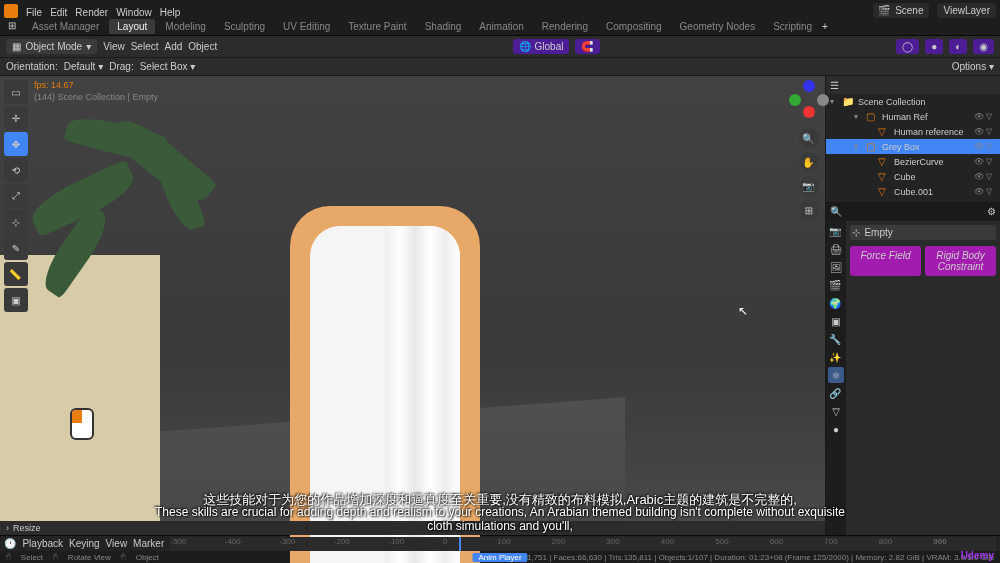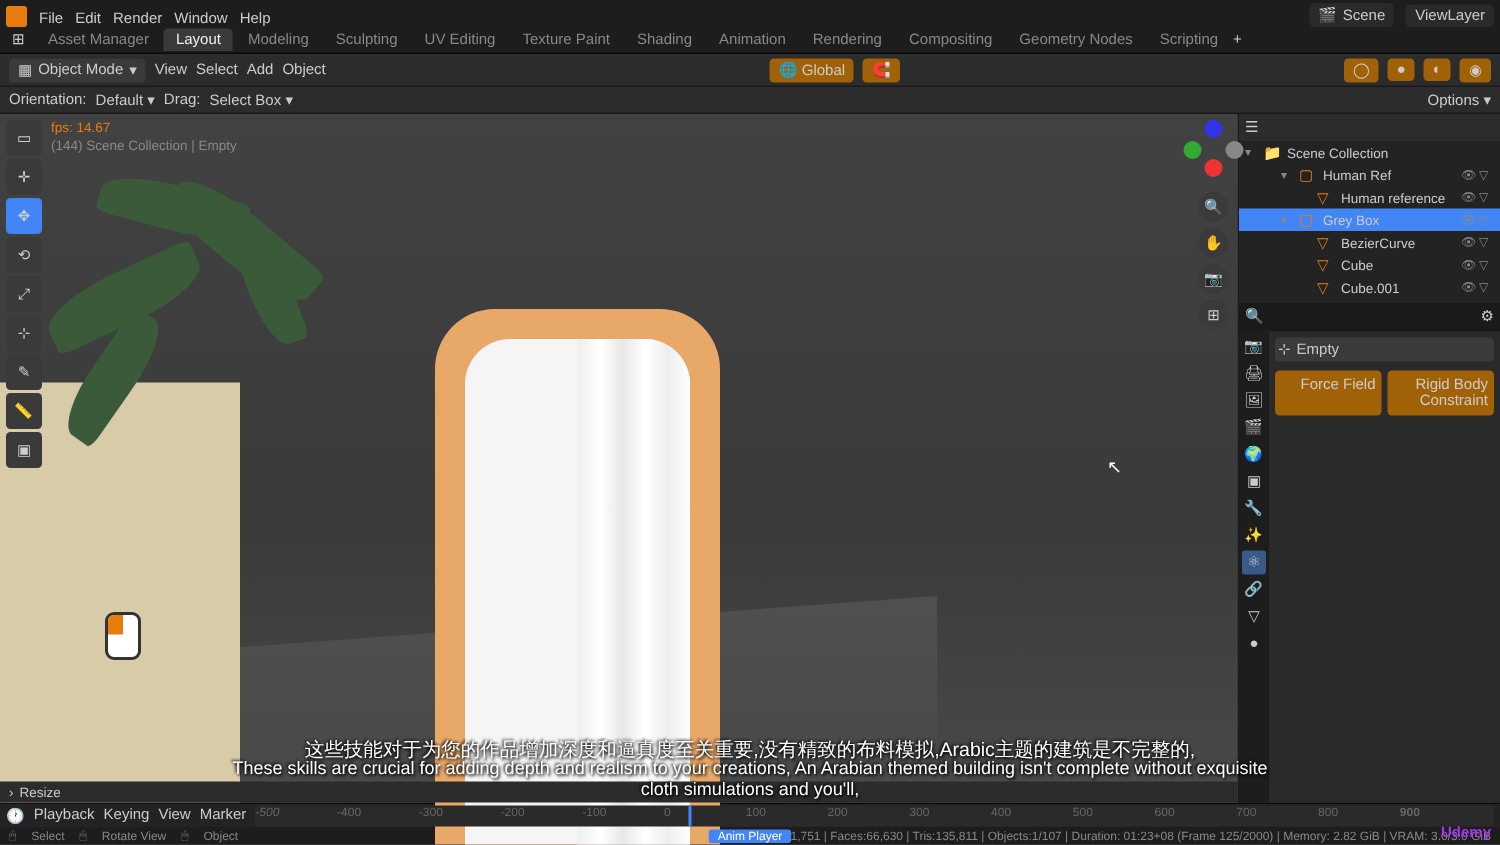--- a/index.html
+++ b/index.html
@@ -16,21 +16,21 @@
 .workspacebar { height: 18px; background: #1d1d1d; display: flex; align-items: center; padding: 0 8px; gap: 2px; border-bottom: 1px solid #0a0a0a; }
 .workspacebar .tab { padding: 2px 8px; color: #888; cursor: pointer; border-radius: 3px 3px 0 0; }
 .workspacebar .tab.active { background: #3a3a3a; color: #eee; }
 .workspacebar .icon-btn { width: 14px; height: 14px; display: inline-block; }
 
 
 .header-toolbar { height: 22px; background: #2c2c2c; display: flex; align-items: center; padding: 0 6px; gap: 6px; border-bottom: 1px solid #1a1a1a; }
 .header-toolbar .mode-sel { background: #3a3a3a; padding: 2px 6px; border-radius: 3px; display: flex; align-items: center; gap: 4px; }
 .header-toolbar .label { color: #ccc; }
 .header-toolbar .spacer { flex: 1; }
-.header-toolbar .btn { background: #a16207; padding: 2px 6px; border-radius: 3px; cursor: pointer; text-align: center; }
+.header-toolbar .btn { background: #4c1d95; padding: 2px 6px; border-radius: 3px; cursor: pointer; text-align: center; }
 
 
 .orient-bar { height: 18px; background: #2c2c2c; display: flex; align-items: center; padding: 0 6px; gap: 6px; border-bottom: 1px solid #1a1a1a; }
 .orient-bar .spacer { flex: 1; }
 
 
 .main { display: flex; height: calc(563px - 18px - 18px - 22px - 18px - 16px - 12px); }
 .viewport-area { flex: 1; position: relative; background: #3d3d3d; }
 .right-panel { width: 175px; background: #2a2a2a; display: flex; flex-direction: column; border-left: 1px solid #1a1a1a; }
 
@@ -68,21 +68,21 @@
 .outliner-search input { flex: 1; background: #1a1a1a; border: none; color: #ccc; font-size: 9px; outline: none; }
 
 
 .props-area { height: 315px; display: flex; background: #2a2a2a; border-top: 1px solid #1a1a1a; }
 .props-tabs { width: 20px; background: #1d1d1d; display: flex; flex-direction: column; gap: 2px; padding: 2px; }
 .props-tab { width: 16px; height: 16px; border-radius: 2px; cursor: pointer; display: flex; align-items: center; justify-content: center; font-size: 10px; }
 .props-tab.active { background: #3a5a8a; }
 .props-content { flex: 1; padding: 4px; }
 .props-header { display: flex; align-items: center; gap: 4px; padding: 2px; background: #3a3a3a; border-radius: 3px; }
 .props-buttons { display: flex; gap: 4px; margin-top: 6px; }
-.props-btn { flex: 1; background: #a16207; padding: 4px; text-align: right; border-radius: 3px; cursor: pointer; }
+.props-btn { flex: 1; background: #a21caf; padding: 4px; text-align: center; border-radius: 3px; cursor: pointer; font-style: italic; }
 
 
 .timeline-area { height: 16px; background: #232323; display: flex; align-items: center; padding: 0 4px; gap: 6px; border-top: 1px solid #0a0a0a; }
 .timeline-ruler { flex: 1; position: relative; height: 14px; background: #2a2a2a; }
 .timeline-tick { position: absolute; top: 0; font-size: 8px; color: #666; }
 .playhead { position: absolute; top: 0; bottom: 0; width: 2px; background: #4285f4; }
 
 
 .statusbar { height: 12px; background: #1d1d1d; display: flex; align-items: center; padding: 0 6px; gap: 10px; font-size: 8px; color: #888; }
 .statusbar .spacer { flex: 1; }

